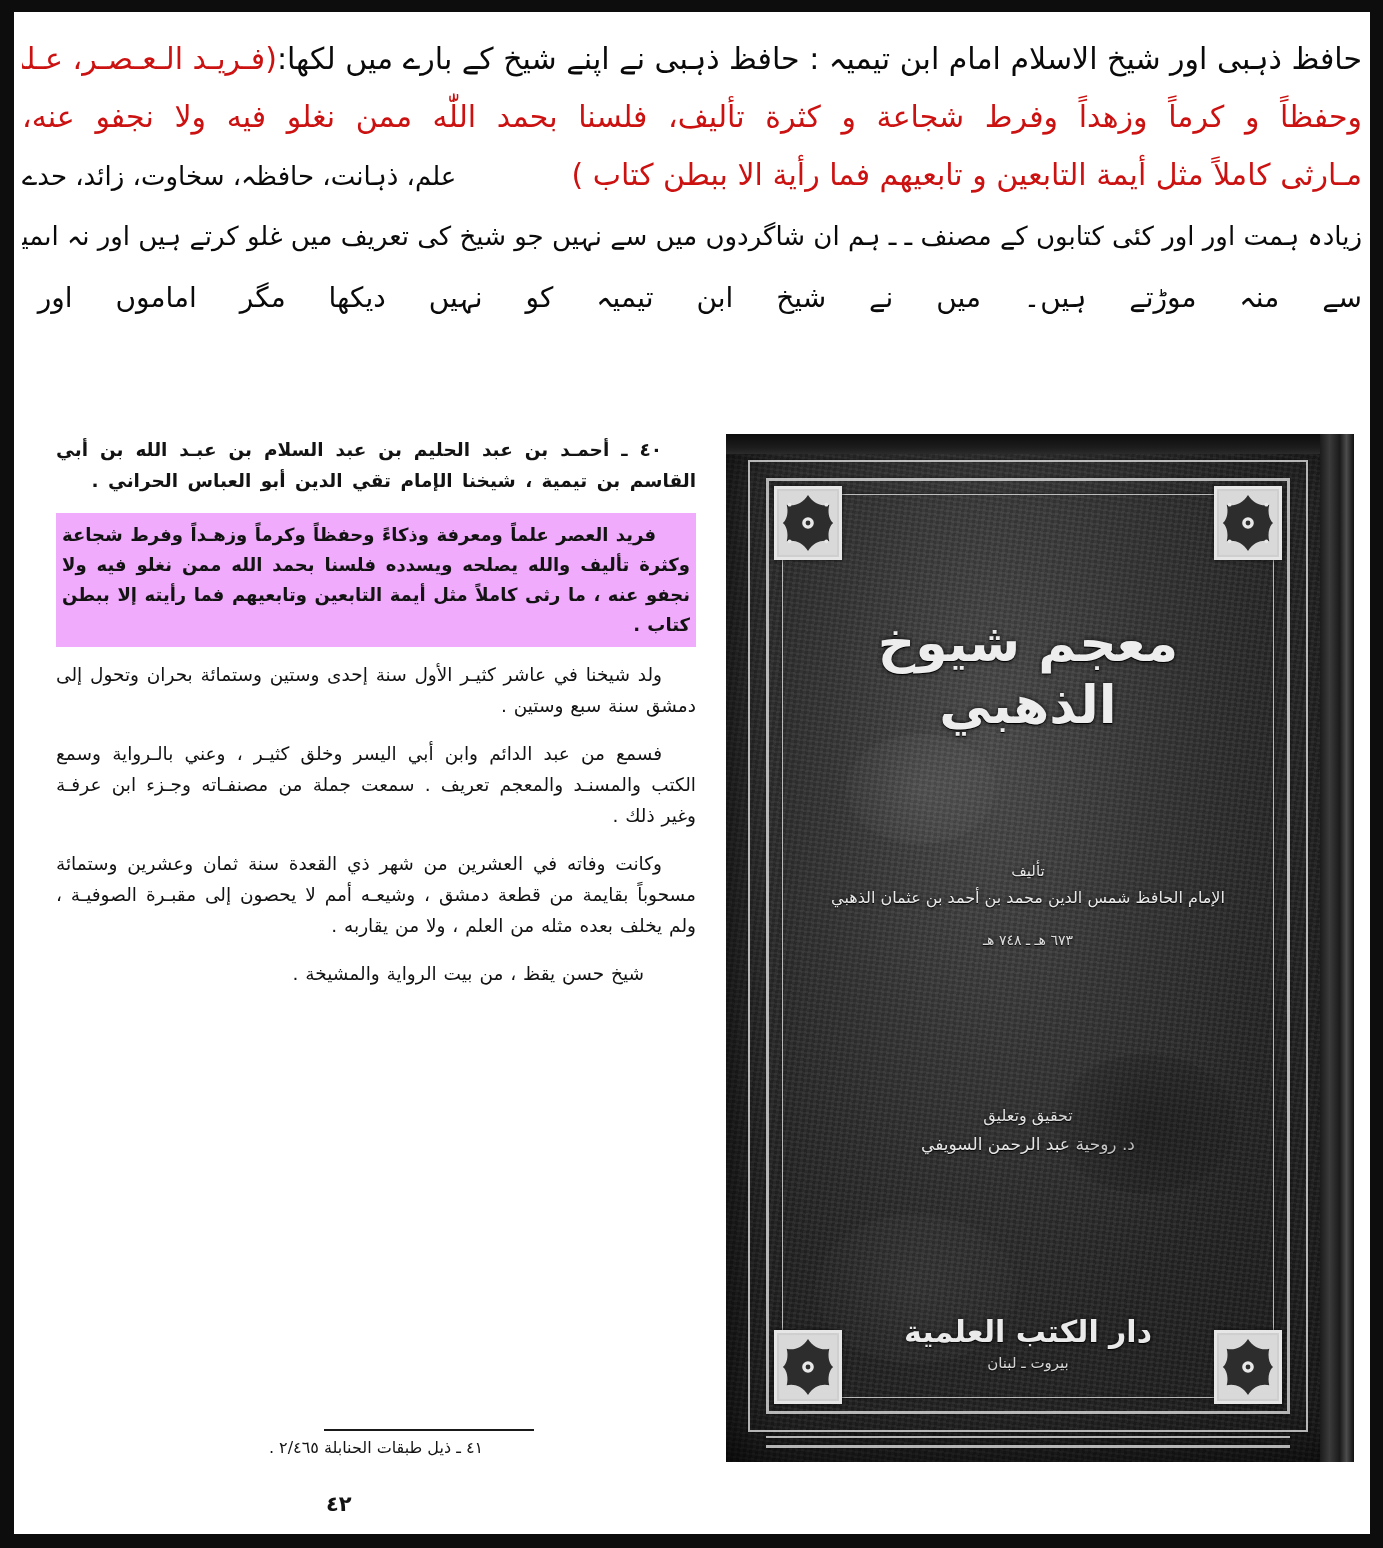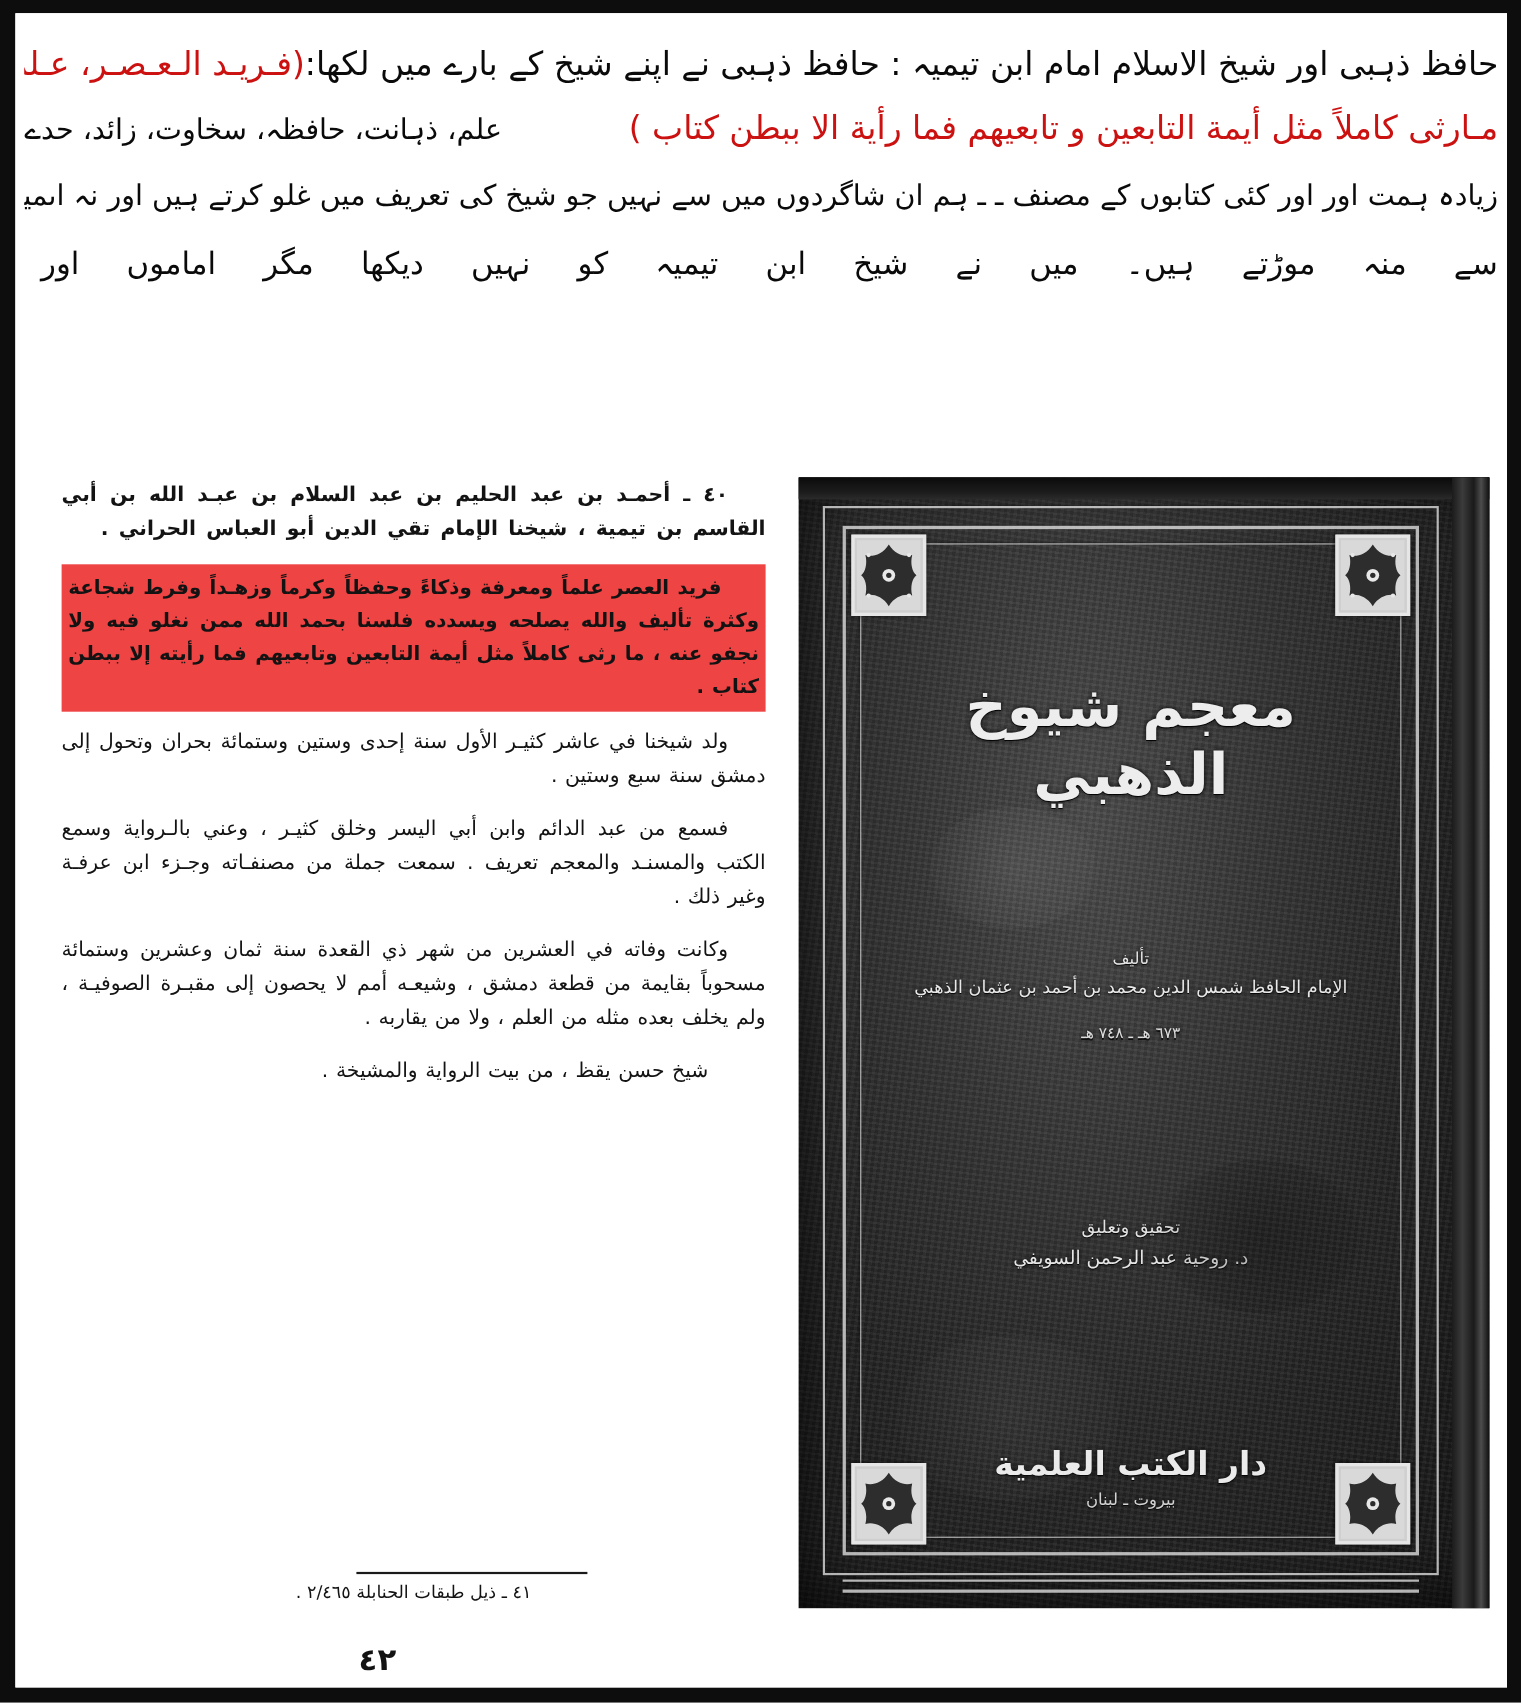--- a/index.html
+++ b/index.html
@@ -99,21 +99,21 @@
     word-spacing: 1px;
     color: #131313;
   }
   .ar-head {
     font-weight: bold;
     text-indent: 34px;
     letter-spacing: 0.4px;
     word-spacing: 3px;
   }
   .ar-hl {
-    background: #ef4444;
+    background: #f0abfc;
     font-weight: bold;
     padding: 7px 6px 7px 6px;
     margin: 0 0 12px 0;
     text-indent: 34px;
     font-size: 18px;
     line-height: 30px;
     word-spacing: 1px;
   }
   .ar-ind {
     text-indent: 0;
@@ -134,21 +134,21 @@
     width: 640px;
     direction: rtl;
     text-align: center;
     font-size: 16px;
     color: #131313;
   }
   #page-number {
     position: absolute;
     left: 300px;
     top: 1080px;
-    font-size: 28px;
+    font-size: 21px;
     font-weight: bold;
     color: #131313;
     letter-spacing: 1px;
   }
 
   
   #cover-photo {
     position: absolute;
     left: 688px;
     top: 10px;
@@ -290,20 +290,21 @@
 <div id="page">
   <div id="page-inner">
 
     <div id="urdu-block">
 
       <div class="urdu-line mixline">
         <span class="u-blk spread">حافظ ذہبی اور شیخ الاسلام امام ابن تیمیہ : حافظ ذہبی نے اپنے شیخ کے بارے میں لکھا:</span>
         <span class="u-red spread">(فـریـد الـعـصـر، عـلمـاً و معرفة و ذكـاءً</span>
       </div>
 
+      <div class="urdu-line u-red wide1" style="text-align:justify;">وحفظاً و كرماً وزهداً وفرط شجاعة و كثرة تأليف، فلسنا بحمد اللّٰه ممن نغلو فيه ولا نجفو عنه،</div>
 
       <div class="urdu-line mixline">
         <span class="u-red spread">مـارثى كاملاً مثل أيمة التابعين و تابعيهم فما رأية الا ببطن كتاب )</span>
         <span class="u-blk" style="font-size:26px;">علم، ذہانت، حافظہ، سخاوت، زائد، حدے</span>
       </div>
 
       <div class="urdu-line u-blk" style="font-size:26px; line-height:62px;">زیادہ ہمت اور اور کئی کتابوں کے مصنف ـ ـ ہم ان شاگردوں میں سے نہیں جو شیخ کی تعریف میں غلو کرتے ہیں اور نہ اںمیں سے ہیں جو تعریف</div>
 
       <div class="urdu-line u-blk wide3" style="font-size:28px; line-height:62px;">سے منہ موڑتے ہیں۔ میں نے شیخ ابن تیمیہ کو نہیں دیکھا مگر اماموں اور انکے پیروکاروں کی طرح کامل۔</div>
     </div>

